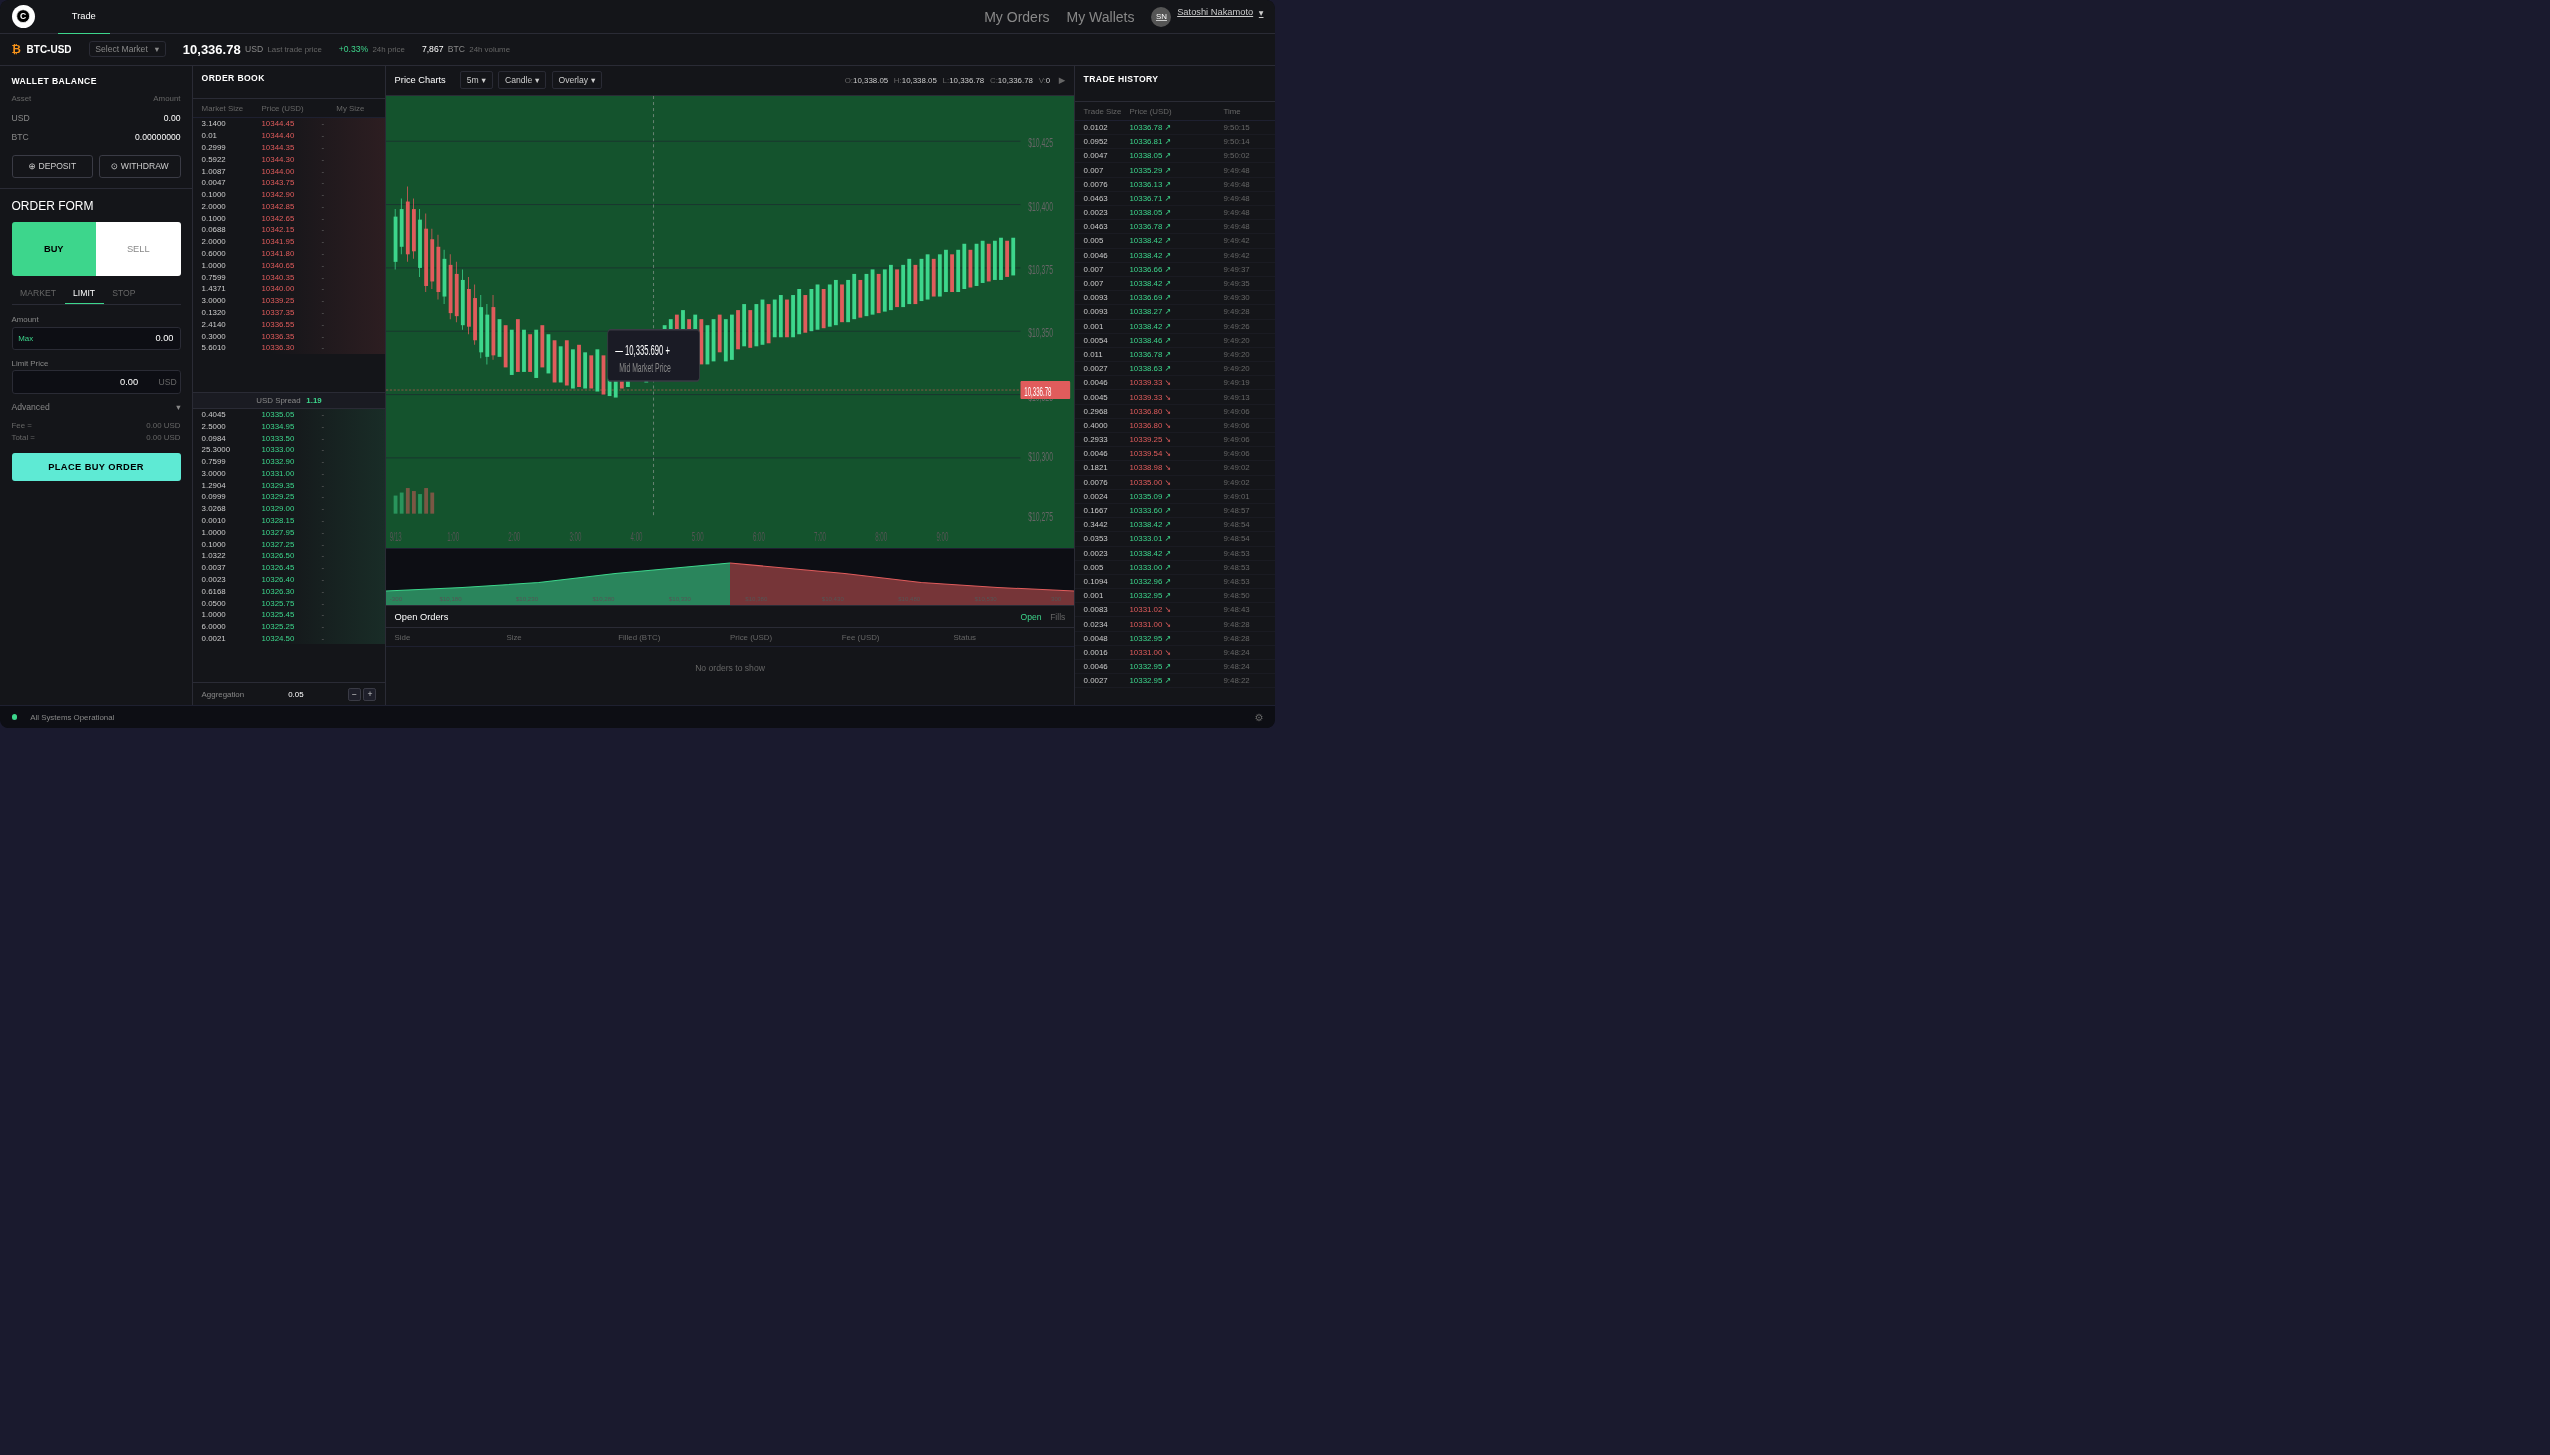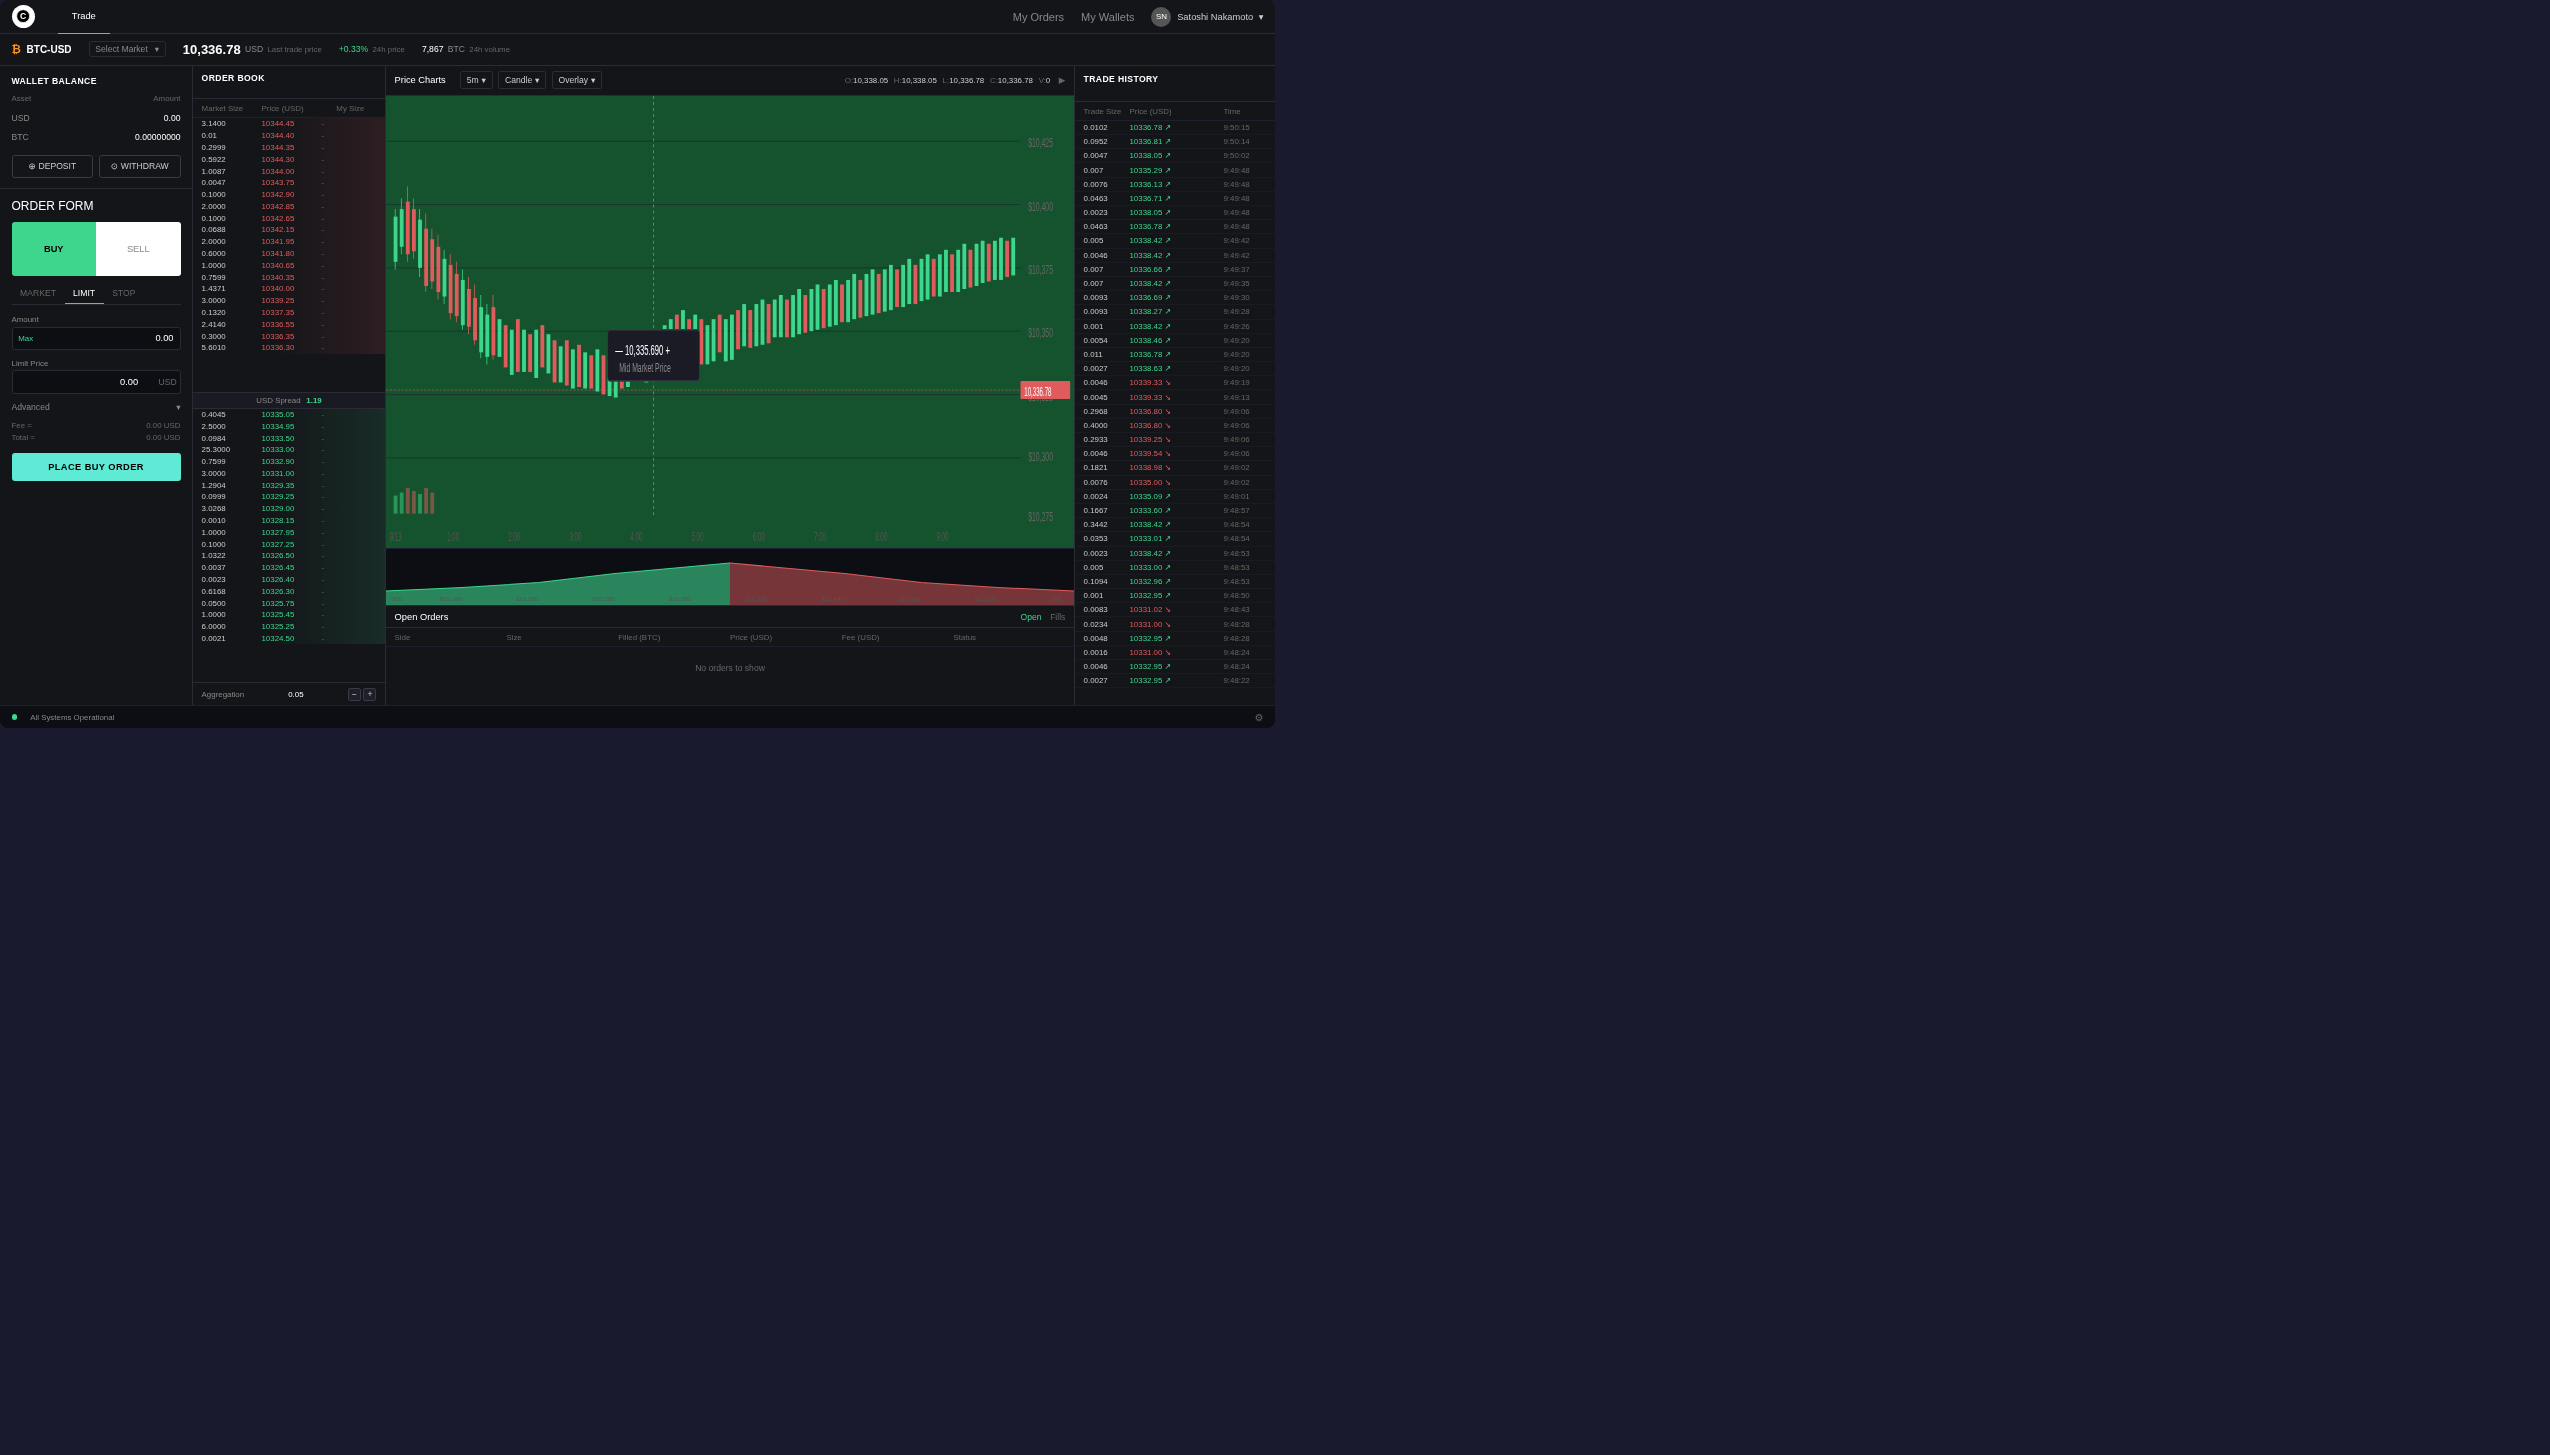--- a/index.html
+++ b/index.html
@@ -66,29 +66,29 @@
       border-bottom: 1.4px solid #3dd68c;
     }
     .nav-right {
       display: flex;
       align-items: center;
       gap: 17px;
     }
     .nav-link {
       color: #888;
       cursor: pointer;
-      font-size: 11px;
+      font-size: 14px;
     }
     .user-menu {
       display: flex;
-      align-items: center;
       gap: 5.7px;
       cursor: pointer;
       color: #ccc;
       font-size: 9.3px;
+      text-decoration: underline;
     }
     .avatar {
       width: 20px;
       height: 20px;
       background: #555;
       border-radius: 50%;
       display: flex;
       align-items: center;
       justify-content: center;
       font-size: 7.9px;

